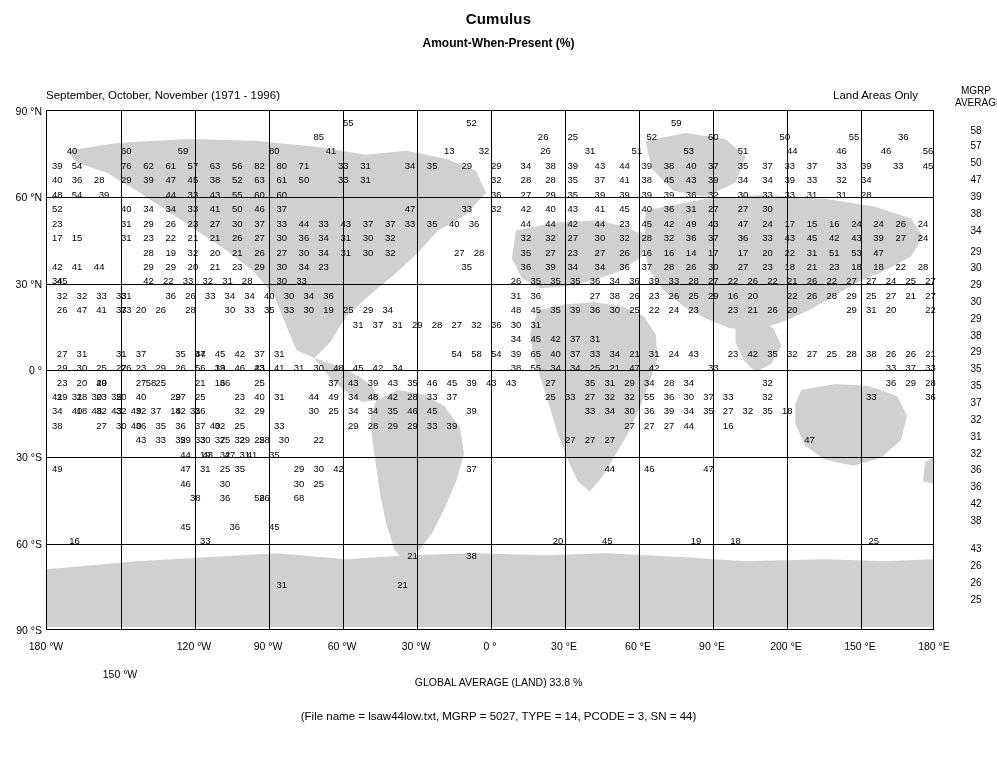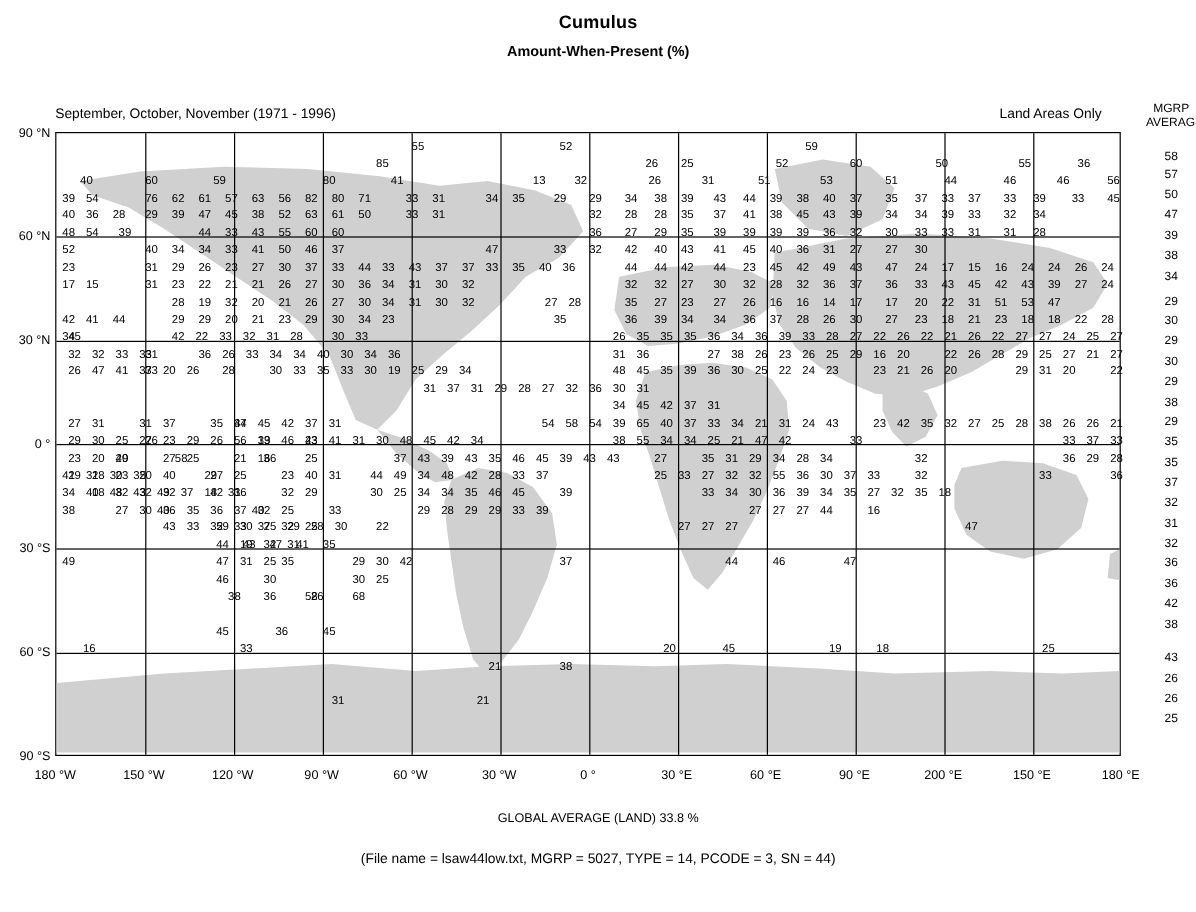--- a/index.html
+++ b/index.html
@@ -770,21 +770,21 @@
 
 <div class="ylab" style="left:0px;top:105px;">90 °N</div>
 <div class="ylab" style="left:0px;top:191px;">60 °N</div>
 <div class="ylab" style="left:0px;top:278px;">30 °N</div>
 <div class="ylab" style="left:0px;top:364px;">0 °</div>
 <div class="ylab" style="left:0px;top:451px;">30 °S</div>
 <div class="ylab" style="left:0px;top:538px;">60 °S</div>
 <div class="ylab" style="left:0px;top:624px;">90 °S</div>
 
 <div class="xlab" style="left:16px;">180 °W</div>
-<div class="xlab" style="left:90px;">150 °W</div>
+<div class="xlab" style="left:90px;margin-top:28px;">150 °W</div>
 <div class="xlab" style="left:164px;">120 °W</div>
 <div class="xlab" style="left:238px;">90 °W</div>
 <div class="xlab" style="left:312px;">60 °W</div>
 <div class="xlab" style="left:386px;">30 °W</div>
 <div class="xlab" style="left:460px;">0 °</div>
 <div class="xlab" style="left:534px;">30 °E</div>
 <div class="xlab" style="left:608px;">60 °E</div>
 <div class="xlab" style="left:682px;">90 °E</div>
 <div class="xlab" style="left:756px;">200 °E</div>
 <div class="xlab" style="left:830px;">150 °E</div>

